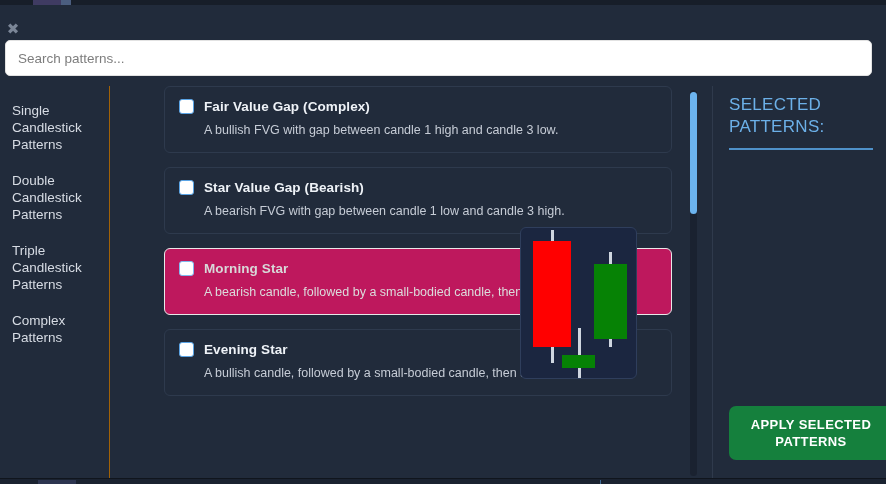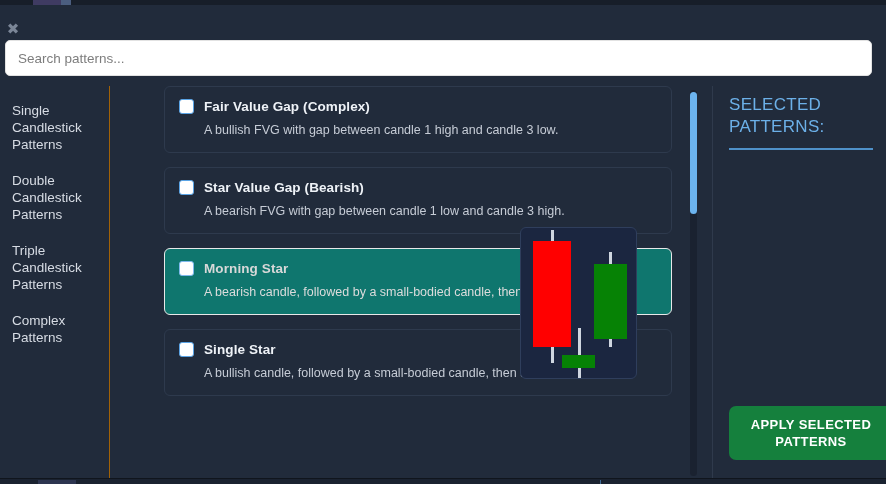--- a/index.html
+++ b/index.html
@@ -98,21 +98,21 @@
   .pattern-card {
     position: relative;
     margin: 0 14px 14px 12px;
     border: 1px solid #2e3a4d;
     border-radius: 6px;
     background: #212b3b;
     padding: 12px 14px 14px 14px;
     cursor: pointer;
   }
   .pattern-card.highlight {
-    background: #0f766e;
+    background: #be185d;
     border-color: #e8e8e8;
   }
   .card-head { display: flex; align-items: center; gap: 10px; }
   .cbox {
     width: 15px; height: 15px; flex: 0 0 15px;
     background: #ffffff;
     border: 1.5px solid #5aa4e6;
     border-radius: 3px;
     cursor: pointer;
   }
@@ -228,21 +228,21 @@
         <div class="card-head">
           <div class="cbox"></div>
           <div class="p-title">Morning Star</div>
         </div>
         <div class="p-desc">A bearish candle, followed by a small-bodied candle, then a bullish candle.</div>
       </div>
 
       <div class="pattern-card">
         <div class="card-head">
           <div class="cbox"></div>
-          <div class="p-title">Single Star</div>
+          <div class="p-title">Evening Star</div>
         </div>
         <div class="p-desc">A bullish candle, followed by a small-bodied candle, then a bearish candle.</div>
       </div>
 
 
     </div>
 
     <div class="sb-track">
       <div class="sb-thumb"></div>
     </div>

